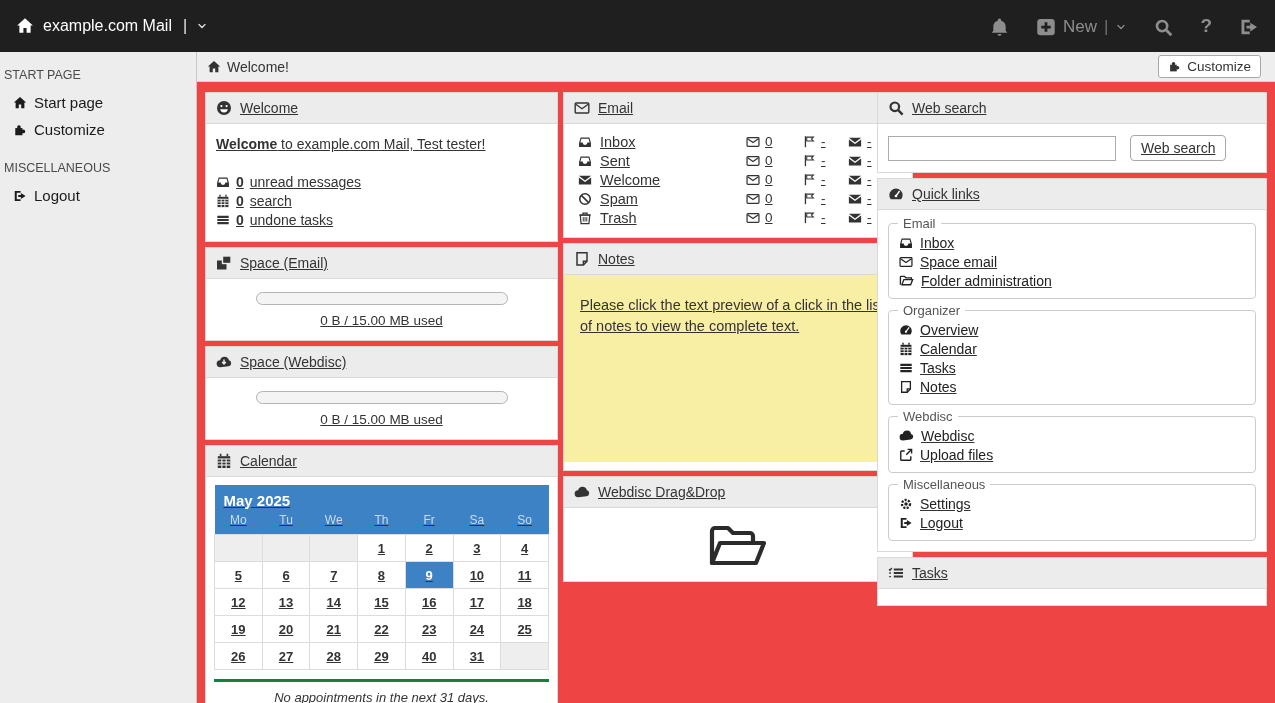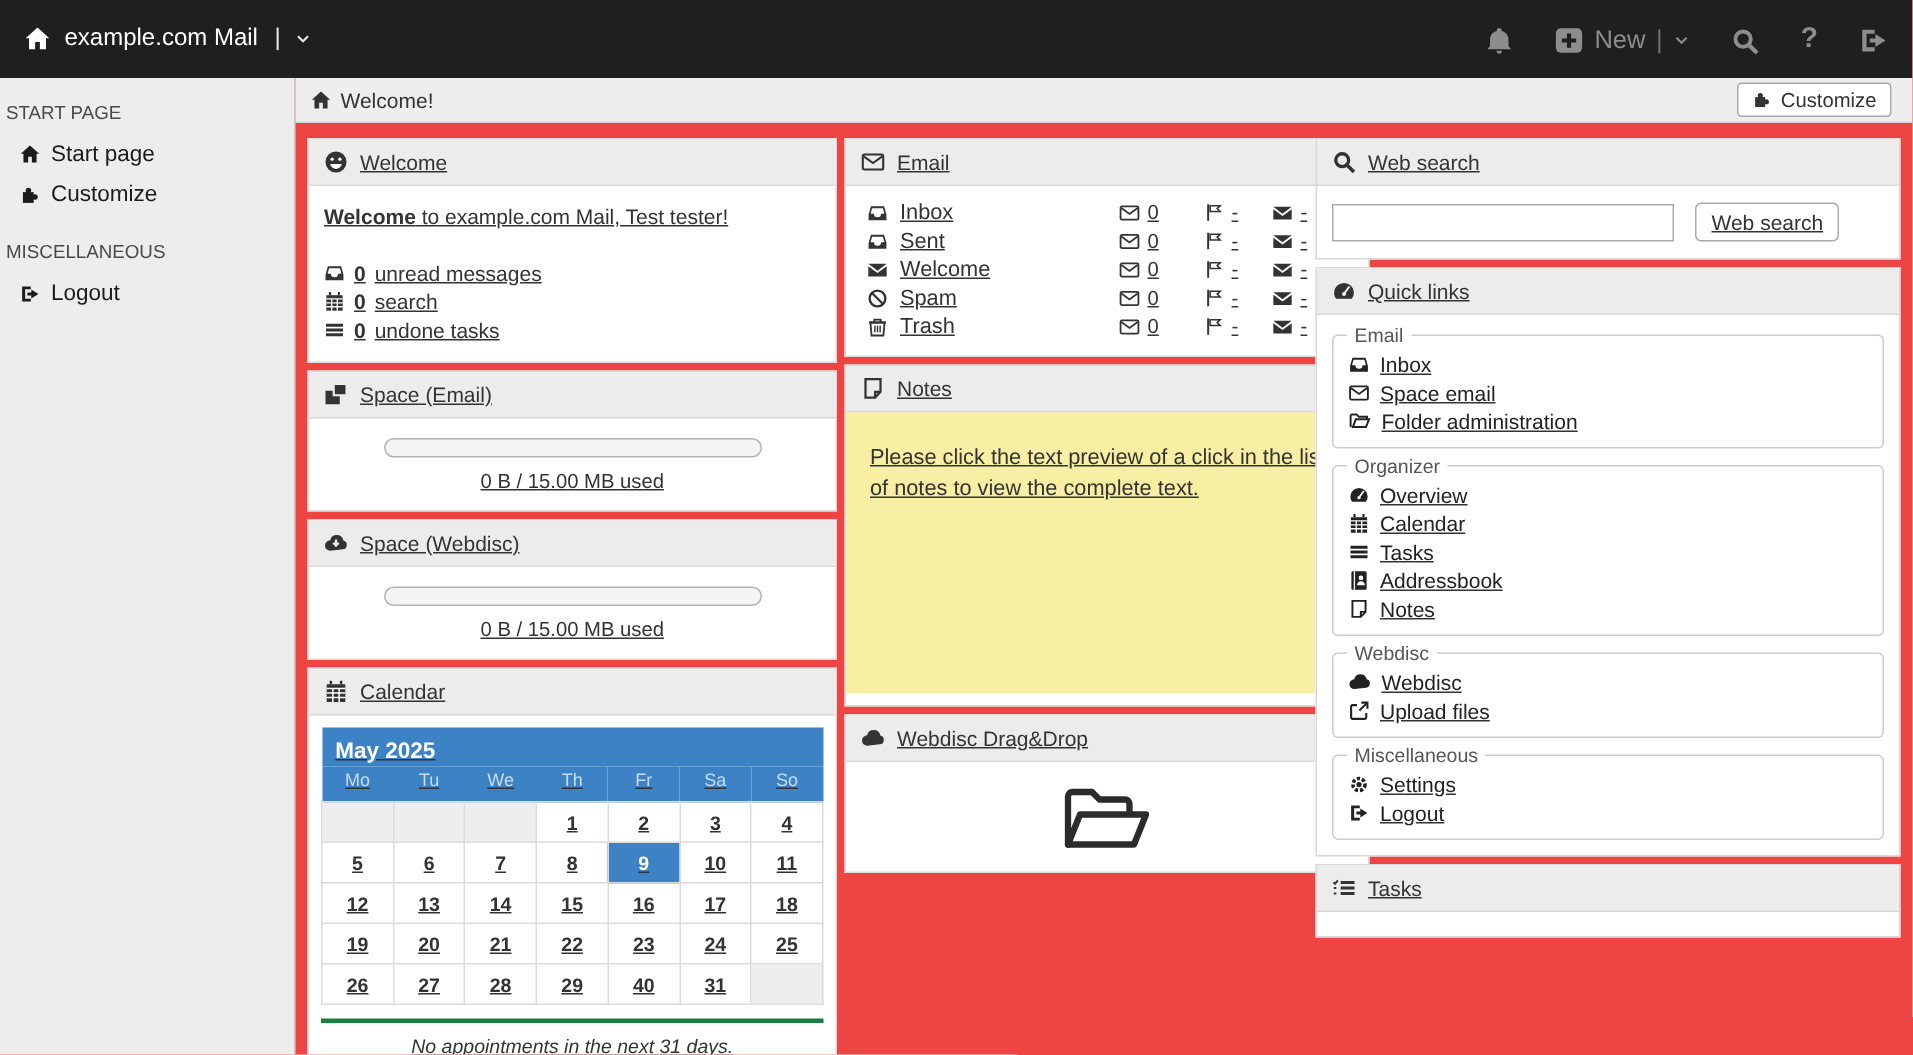--- a/index.html
+++ b/index.html
@@ -737,31 +737,20 @@
             <span class="icon">
                 <svg width="14" height="14" viewBox="0 0 16 16" fill="currentColor" xmlns="http://www.w3.org/2000/svg">
                   <path d="M1.5 3.2h13v2.4h-13zM1.5 6.8h13v2.4h-13zM1.5 10.4h13v2.4h-13z"></path>
                 </svg>
               </span>
             <span>Tasks</span>
           </div>
           <div class="ql-link">
             <span class="icon">
                 <svg width="14" height="14" viewBox="0 0 16 16" fill="currentColor" xmlns="http://www.w3.org/2000/svg">
-                  <rect x="2.2" y="1" width="11.6" height="14" rx="1"></rect>
-                  <path d="M4.5 1v14" stroke="#fff" stroke-width="1"></path>
-                  <circle cx="9.5" cy="6" r="1.8" fill="#fff"></circle>
-                  <path d="M6.5 11.7c0-1.9 1.3-3.1 3-3.1s3 1.2 3 3.1z" fill="#fff"></path>
-                </svg>
-              </span>
-            <span>Addressbook</span>
-          </div>
-          <div class="ql-link">
-            <span class="icon">
-                <svg width="14" height="14" viewBox="0 0 16 16" fill="currentColor" xmlns="http://www.w3.org/2000/svg">
                   <path d="M3 1.8h10v8.4L9.4 14H3z" fill="none" stroke="currentColor" stroke-width="1.5"></path>
                   <path d="M9.4 14v-3.8H13" fill="none" stroke="currentColor" stroke-width="1.5"></path>
                 </svg>
               </span>
             <span>Notes</span>
           </div>
         </div>
 
         <div class="ql-group">
           <span class="ql-legend">Webdisc</span>

